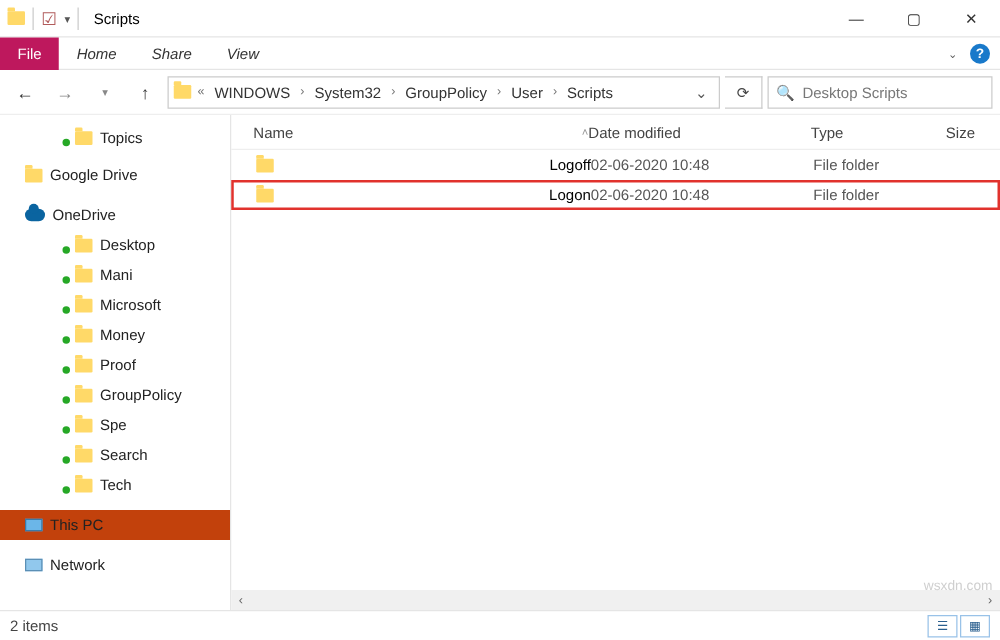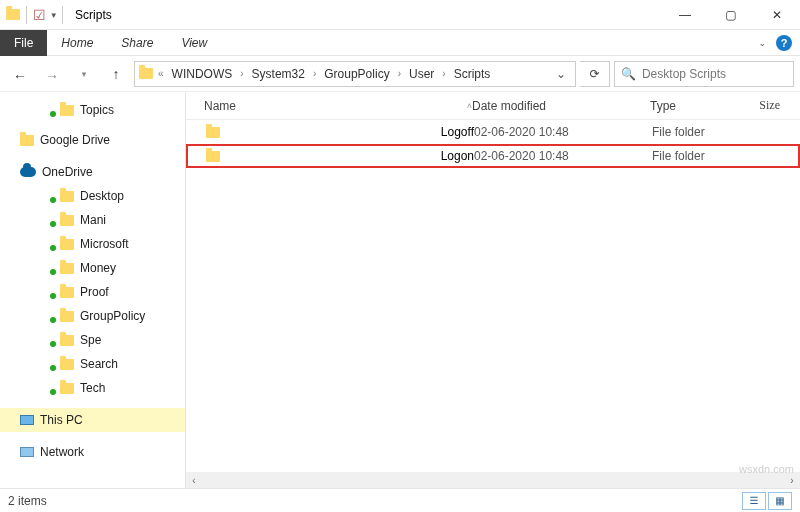--- a/index.html
+++ b/index.html
@@ -13,21 +13,21 @@
 .folder-glyph.small { width: 14px; height: 11px; }
 .qat-sep { width:1px; height:18px; background:#ccc; }
 .check-glyph { color:#b15b5b; font-size:14px; }
 .down-caret { font-size:9px; color:#555; }
 .titlebar .title { padding-left: 6px; flex: 1; }
 .winctrl { display:flex; }
 .winctrl div { width:46px; height:30px; display:flex; align-items:center; justify-content:center; color:#333; }
 
 
 .tabs { display:flex; align-items:center; height:26px; border-bottom:1px solid #e5e5e5; }
-.file-tab { background:#404040; color:#fff; padding:0 14px; height:26px; display:flex; align-items:center; }
+.file-tab { background:#be185d; color:#fff; padding:0 14px; height:26px; display:flex; align-items:center; }
 .tab { padding:0 14px; height:26px; display:flex; align-items:center; color:#333;font-style:italic; }
 .tabs .spacer { flex:1; }
 .help-area { display:flex; align-items:center; padding-right:8px; gap:10px; }
 .help-circle { width:16px; height:16px; border-radius:50%; background:#1979ca; color:#fff; display:flex; align-items:center; justify-content:center; font-size:11px; font-weight:bold; }
 
 
 .addr-row { display:flex; align-items:center; height:36px; padding:4px 6px; gap:4px; border-bottom:1px solid #eee; }
 .nav-btn { width:28px; height:28px; display:flex; align-items:center; justify-content:center; color:#888; font-size:14px; }
 .nav-btn.enabled { color:#333; }
 .addr-box { flex:1; border:1px solid #ccc; height:26px; display:flex; align-items:center; padding:0 4px; gap:2px; }
@@ -36,35 +36,35 @@
 .addr-caret { margin-left:auto; width:20px; text-align:center; color:#555; }
 .refresh { width:30px; height:26px; border:1px solid #ccc; border-left:none; display:flex; align-items:center; justify-content:center; color:#444; }
 .search-box { width:180px; height:26px; border:1px solid #ccc; display:flex; align-items:center; padding:0 6px; gap:6px; color:#777; }
 .search-glyph { color:#555; }
 
 
 .main { display:flex; height:calc(512px - 30px - 26px - 36px - 24px); }
 .sidebar { width:186px; border-right:1px solid #e5e5e5; overflow-y:auto; padding-top:6px; position:relative; }
 .tree-item { display:flex; align-items:center; height:24px; padding-left:52px; gap:6px; color:#222; }
 .tree-item.depth1 { padding-left:20px; }
-.tree-item.selected { background:#fef9c3;align-items:center; }
+.tree-item.selected { background:#c2410c;align-items:center; }
 .sync-dot { width:6px; height:6px; border-radius:50%; background:#26a826; box-shadow:0 0 0 1px #fff; position:relative; left:-2px; top:4px; margin-right:-4px; }
 .folder-glyph.yellow { background:#ffd968; }
 .onedrive-glyph { width:16px; height:10px; background:#0a64a0; border-radius:5px; position:relative; }
 .onedrive-glyph::before { content:""; position:absolute; top:-4px; left:3px; width:8px; height:8px; background:#0a64a0; border-radius:50%; }
 .pc-glyph { width:14px; height:10px; background:#6bb6e8; border:1px solid #3a7aa8; }
 .net-glyph { width:14px; height:10px; background:#91c8ed; border:1px solid #5b8fb5; }
 
 
 .content { flex:1; display:flex; flex-direction:column; position:relative; }
 .cols { display:flex; height:28px; align-items:center; border-bottom:1px solid #eee; color:#444; padding-left:18px; }
 .col-name { width:268px; display:flex; align-items:center; gap:4px; }
 .col-date { width:178px; }
 .col-type { width:108px; }
-.col-size { flex:1; text-align:right; padding-right:20px;font-family:Liberation Serif, serif; }
+.col-size { flex:1; text-align:right; padding-right:20px; }
 .row { display:flex; height:24px; align-items:center; padding-left:18px; border:2px solid transparent; }
 .row.highlight { border:2px solid #e1322d; }
 .row .cell-name { width:268px; display:flex; align-items:center; gap:8px;justify-content:space-between; }
 .row .cell-date { width:178px; color:#555; }
 .row .cell-type { width:108px; color:#555; }
 .content-scroll { position:absolute; bottom:0; left:0; right:0; height:16px; background:#f0f0f0; display:flex; align-items:center; }
 .content-scroll .arrow { width:16px; text-align:center; color:#666; font-size:10px; }
 .content-scroll .track { flex:1; height:16px; }
 
 

